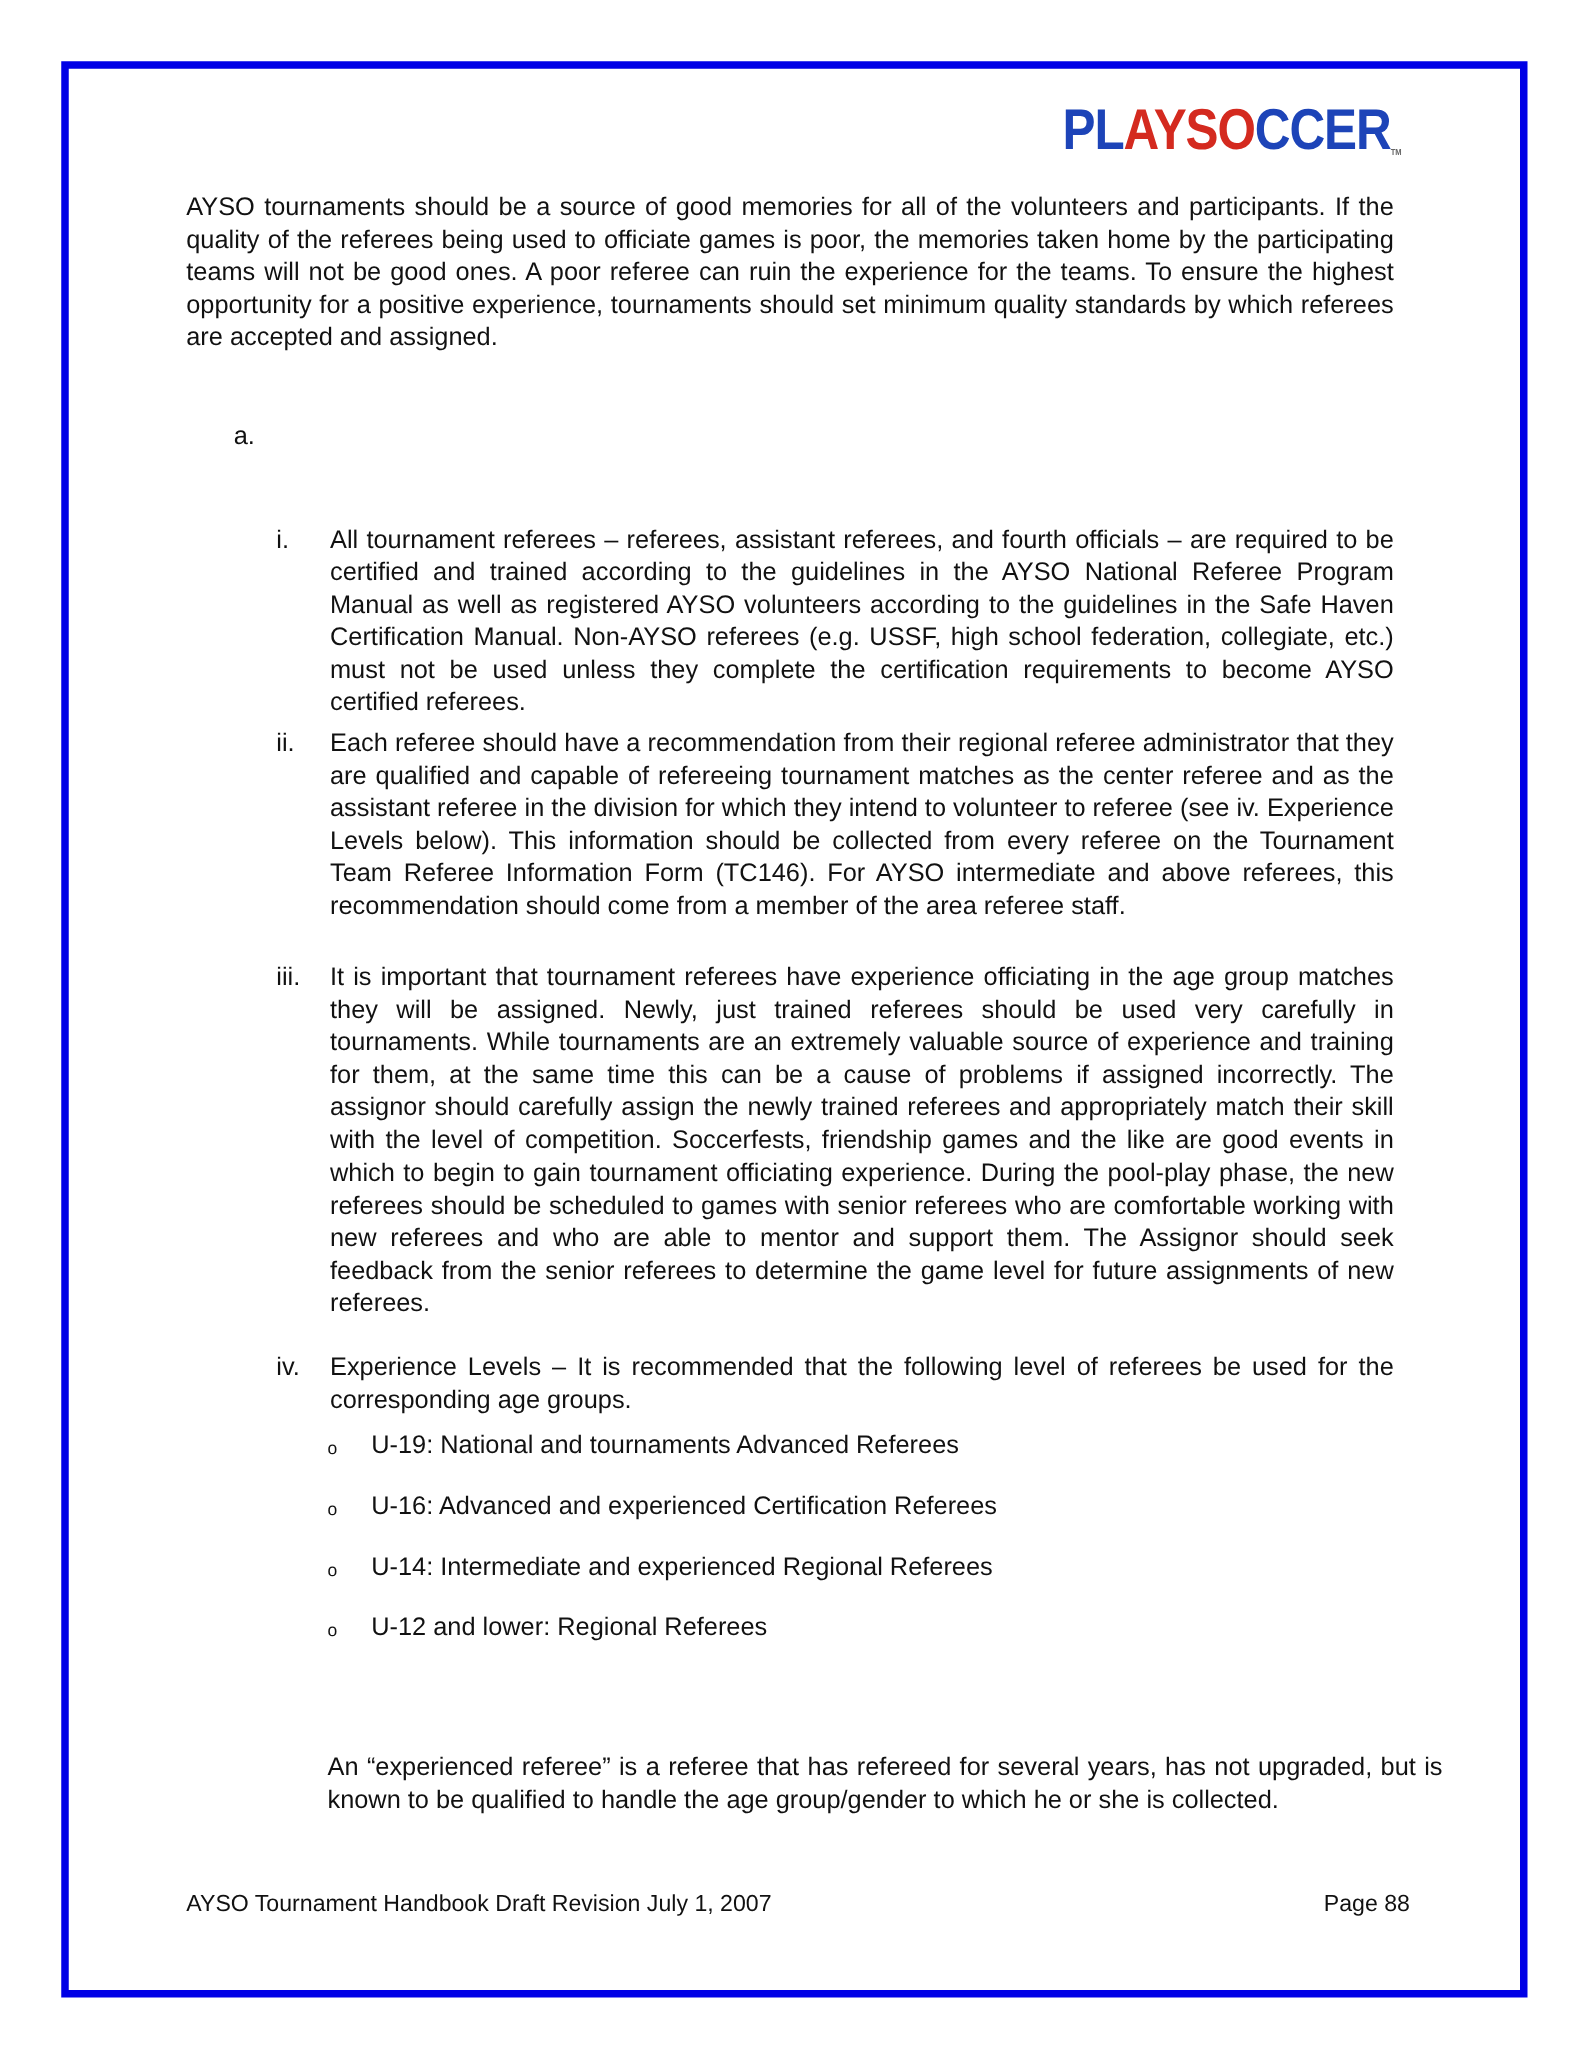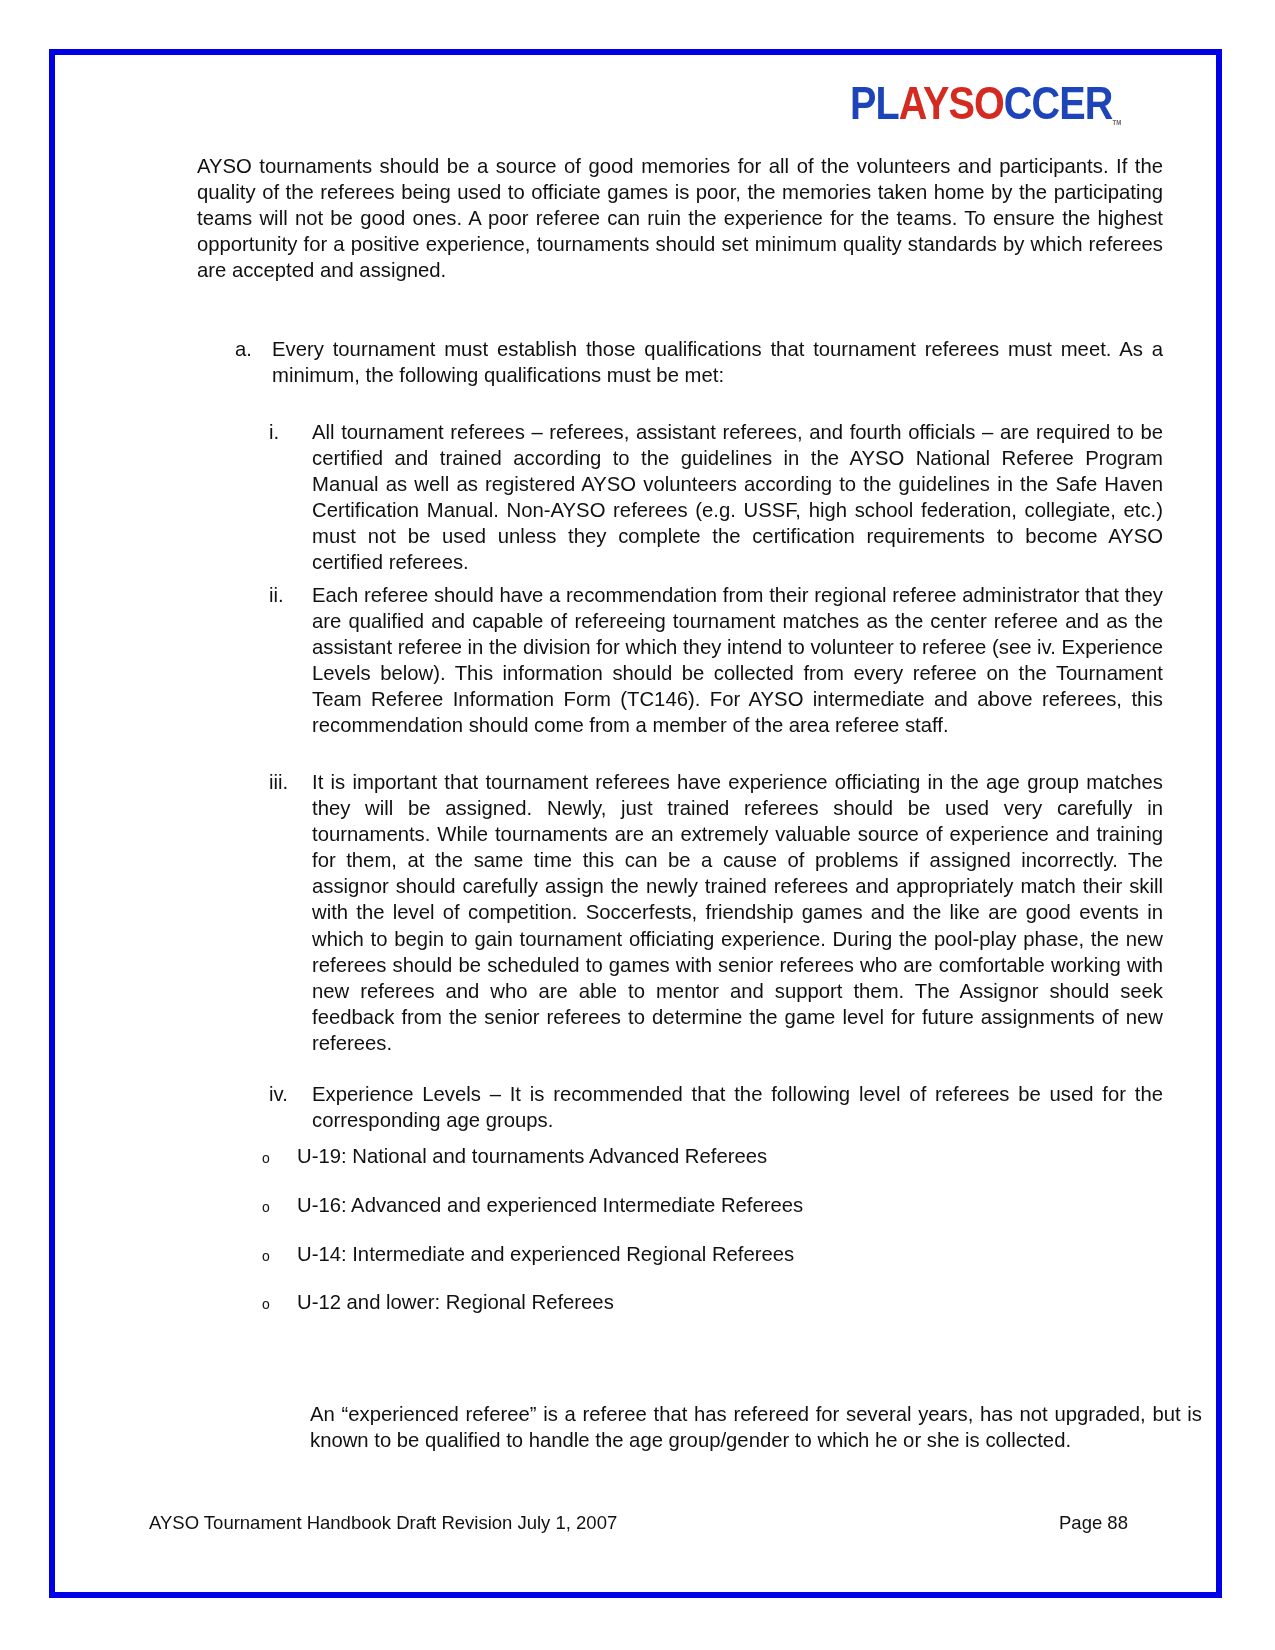--- a/index.html
+++ b/index.html
@@ -6,21 +6,21 @@
     body { width: 1275px; height: 1650px; position: relative; overflow: hidden;
            font-family: "Liberation Sans", sans-serif; color: #111; }
     .frame { position: absolute; left: 49px; top: 49px; width: 1161px; height: 1537px;
              border: 6px solid #0000e6; box-sizing: content-box; }
     .logo { position: absolute; left: 850px; top: 80px; font-family: "Liberation Sans", sans-serif;
             font-weight: bold; font-size: 46px; letter-spacing: -1px; transform: scaleX(0.86);
             transform-origin: left top; line-height: 1; }
     .logo .blue { color: #1d44b8; }
     .logo .red { color: #d42a1f; }
     .logo .tm { font-size: 7px; color: #666; vertical-align: bottom; letter-spacing: 0; }
-    .text { font-size: 20.3px; line-height: 26.1px; text-align: justify; margin-left: 48px; }
+    .text { font-size: 20.3px; line-height: 26.1px; text-align: justify; }
     .para1 { position: absolute; left: 149px; top: 153px; width: 966px; }
     .secA { position: absolute; left: 187px; top: 336px; width: 928px; }
     .secA .label { position: absolute; left: 0; top: 0; }
     .secA .body { margin-left: 37px; }
     .item { position: absolute; left: 221px; width: 894px; }
     .item .num { position: absolute; left: 0; top: 0; }
     .item .body { margin-left: 43px; }
     .bullet { position: absolute; left: 262px; font-size: 20.3px; line-height: 26px; }
     .bullet .circ { position: absolute; left: 0; top: 0; font-size: 14px; line-height: 30px; }
     .bullet .btxt { position: absolute; left: 35px; top: 0; white-space: nowrap; }
@@ -36,21 +36,20 @@
 <div class="frame"></div>
 
 <div class="logo">
   <span class="blue">PL</span><span class="red">AYSO</span><span class="blue">CCER</span><span class="tm">TM</span>
 </div>
 
 <div class="text para1 last-line">AYSO tournaments should be a source of good memories for all of the volunteers and participants. If the quality of the referees being used to officiate games is poor, the memories taken home by the participating teams will not be good ones. A poor referee can ruin the experience for the teams. To ensure the highest opportunity for a positive experience, tournaments should set minimum quality standards by which referees are accepted and assigned.</div>
 
 <div class="text secA">
   <span class="label">a.</span>
-  <div class="body last-line">Every tournament must establish those qualifications that tournament referees must meet. As a minimum, the following qualifications must be met:</div>
 </div>
 
 <div class="text item" style="top:419px;">
   <span class="num">i.</span>
   <div class="body last-line">All tournament referees – referees, assistant referees, and fourth officials – are required to be certified and trained according to the guidelines in the AYSO National Referee Program Manual as well as registered AYSO volunteers according to the guidelines in the Safe Haven Certification Manual. Non-AYSO referees (e.g. USSF, high school federation, collegiate, etc.) must not be used unless they complete the certification requirements to become AYSO certified referees.</div>
 </div>
 
 <div class="text item" style="top:582px;">
   <span class="num">ii.</span>
   <div class="body last-line">Each referee should have a recommendation from their regional referee administrator that they are qualified and capable of refereeing tournament matches as the center referee and as the assistant referee in the division for which they intend to volunteer to referee (see iv. Experience Levels below). This information should be collected from every referee on the Tournament Team Referee Information Form (TC146). For AYSO intermediate and above referees, this recommendation should come from a member of the area referee staff.</div>
@@ -65,21 +64,21 @@
   <span class="num">iv.</span>
   <div class="body last-line">Experience Levels – It is recommended that the following level of referees be used for the corresponding age groups.</div>
 </div>
 
 <div class="bullet" style="top:1143px;">
   <span class="circ">o</span>
   <span class="btxt">U-19: National and tournaments Advanced Referees</span>
 </div>
 <div class="bullet" style="top:1192px;">
   <span class="circ">o</span>
-  <span class="btxt">U-16: Advanced and experienced Intermediate Referees</span>
+  <span class="btxt">U-16: Advanced and experienced Certification Referees</span>
 </div>
 <div class="bullet" style="top:1241px;">
   <span class="circ">o</span>
   <span class="btxt">U-14: Intermediate and experienced Regional Referees</span>
 </div>
 <div class="bullet" style="top:1289px;">
   <span class="circ">o</span>
   <span class="btxt">U-12 and lower: Regional Referees</span>
 </div>
 

